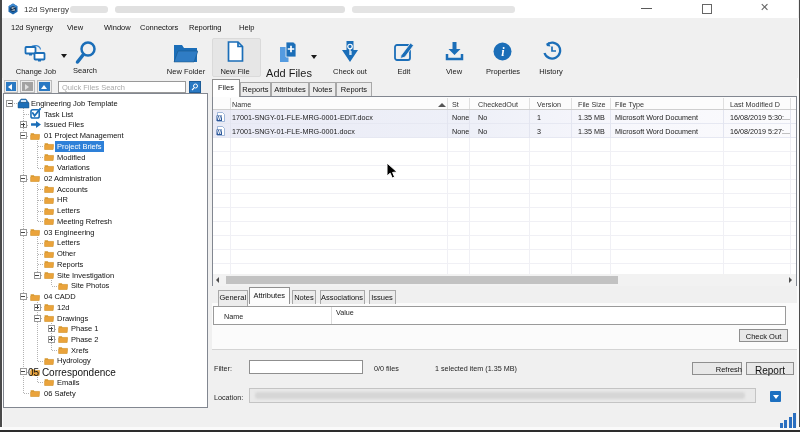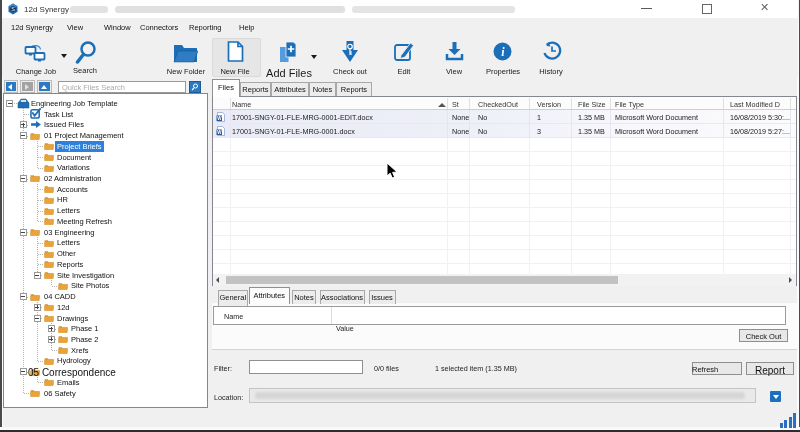--- a/index.html
+++ b/index.html
@@ -141,21 +141,21 @@
     <svg style="position:absolute;left:44px;top:142.28500000000003px" width="10" height="8" viewBox="0 0 24 20">
       <path d="M1 3 h8 l2 3 h12 v13 h-22 z" fill="#d99a30"></path>
       <path d="M1 8 l3 -2 h20 l-2 13 h-21 z" fill="#eaa33b" stroke="#c78c28" stroke-width="0.8"></path>
     </svg>
     <div class="ab" style="left:55px;top:140.8px;height:11px;background:#2e80d8;color:#fff;font-size:7.5px;padding:0 2px;line-height:11px;white-space:nowrap">Project Briefs</div>
     <div class="ab" style="left:37.5px;top:157.0px;width:5.5px;height:1px;background-image:repeating-linear-gradient(to right,#b3b3b3 0,#b3b3b3 1px,transparent 1px,transparent 2px)"></div>
     <svg style="position:absolute;left:44px;top:153.01500000000001px" width="10" height="8" viewBox="0 0 24 20">
       <path d="M1 3 h8 l2 3 h12 v13 h-22 z" fill="#d99a30"></path>
       <path d="M1 8 l3 -2 h20 l-2 13 h-21 z" fill="#eaa33b" stroke="#c78c28" stroke-width="0.8"></path>
     </svg>
-    <div class="ab" style="left:57px;top:152.5px;font-size:7.5px;color:#111;white-space:nowrap">Document</div>
+    <div class="ab" style="left:57px;top:152.5px;font-size:7.5px;color:#111;white-space:nowrap">Modified</div>
     <div class="ab" style="left:37.5px;top:167.7px;width:5.5px;height:1px;background-image:repeating-linear-gradient(to right,#b3b3b3 0,#b3b3b3 1px,transparent 1px,transparent 2px)"></div>
     <svg style="position:absolute;left:44px;top:163.745px" width="10" height="8" viewBox="0 0 24 20">
       <path d="M1 3 h8 l2 3 h12 v13 h-22 z" fill="#d99a30"></path>
       <path d="M1 8 l3 -2 h20 l-2 13 h-21 z" fill="#eaa33b" stroke="#c78c28" stroke-width="0.8"></path>
     </svg>
     <div class="ab" style="left:57px;top:163.2px;font-size:7.5px;color:#111;white-space:nowrap">Variations</div>
     <div class="ab" style="left:27.0px;top:178.5px;width:2.0px;height:1px;background-image:repeating-linear-gradient(to right,#b3b3b3 0,#b3b3b3 1px,transparent 1px,transparent 2px)"></div>
     <svg style="position:absolute;left:30px;top:174.47500000000002px" width="10" height="8" viewBox="0 0 24 20">
       <path d="M1 3 h8 l2 3 h12 v13 h-22 z" fill="#d99a30"></path>
       <path d="M1 8 l3 -2 h20 l-2 13 h-21 z" fill="#eaa33b" stroke="#c78c28" stroke-width="0.8"></path>
@@ -406,30 +406,30 @@
       <div style="text-align:center;font-size:7.5px;color:#111;margin-top:2px">Notes</div>
     </div>
     <div class="ab" style="left:319.5px;top:290px;width:45px;height:14px;background:#ececec;border:1px solid #a8a8a8;border-bottom:none;box-sizing:border-box">
       <div style="text-align:center;font-size:7.5px;color:#111;margin-top:2px">Associations</div>
     </div>
     <div class="ab" style="left:368.5px;top:290px;width:27px;height:14px;background:#ececec;border:1px solid #a8a8a8;border-bottom:none;box-sizing:border-box">
       <div style="text-align:center;font-size:7.5px;color:#111;margin-top:2px">Issues</div>
     </div>
     <div class="ab" style="left:213px;top:306px;width:573px;height:19px;background:#fff;border:1px solid #9a9a9a;box-sizing:border-box;z-index:2"></div>
     <div class="lbl" style="left:224px;top:312px;z-index:3;color:#222">Name</div>
-    <div class="lbl" style="left:336px;top:324px;z-index:3;color:#222">Value</div>
+    <div class="lbl" style="left:336px;top:308px;z-index:3;color:#222">Value</div>
     <div class="ab" style="left:331px;top:307px;width:1px;height:17px;background:#dcdcdc;z-index:3"></div>
     <div class="ab" style="left:739px;top:329px;width:49px;height:13px;background:#e8e8e8;border:1px solid #8f8f8f;box-sizing:border-box;z-index:3"></div>
     <div class="ab" style="left:739px;top:331.5px;width:49px;text-align:center;font-size:7.5px;color:#111;z-index:4">Check Out</div>
     <div class="lbl" style="left:214px;top:364px;color:#222">Filter:</div>
     <div class="ab" style="left:249px;top:360px;width:114px;height:14px;background:#fff;border:1px solid #8f8f8f;box-sizing:border-box"></div>
     <div class="lbl" style="left:374px;top:364px;color:#222">0/0 files</div>
     <div class="lbl" style="left:435px;top:364px;color:#222">1 selected item (1.35 MB)</div>
     <div class="ab" style="left:692px;top:362px;width:50px;height:13px;background:#e8e8e8;border:1px solid #8f8f8f;box-sizing:border-box"></div>
-    <div class="ab" style="left:692px;top:364.5px;width:50px;text-align:left;font-size:7.5px;color:#111">Refresh</div>
+    <div class="ab" style="left:692px;top:364.5px;width:50px;text-align:right;font-size:7.5px;color:#111">Refresh</div>
     <div class="ab" style="left:746px;top:362px;width:48px;height:13px;background:#e8e8e8;border:1px solid #8f8f8f;box-sizing:border-box"></div>
     <div class="ab" style="left:746px;top:364.5px;width:48px;text-align:center;font-size:10px;color:#111">Report</div>
     <div class="lbl" style="left:214px;top:393px;color:#222">Location:</div>
     <div class="ab" style="left:249px;top:388px;width:507px;height:15px;background:#e9e9e9;border:1px solid #c4c4c4;box-sizing:border-box"></div>
     <div class="ab" style="left:255px;top:392px;width:490px;height:7px;background:#d6d6d6;border-radius:3px;filter:blur(1px)"></div>
     <div class="ab" style="left:770px;top:391px;width:11px;height:11px;background:#1d70c0;border-radius:1px"></div>
     <div class="ab" style="left:772.5px;top:395px;width:0;height:0;border-left:3px solid transparent;border-right:3px solid transparent;border-top:4px solid #fff"></div>
     <div class="ab" style="left:779.5px;top:422.5px;width:3px;height:5px;background:#2a6fc0"></div>
     <div class="ab" style="left:784px;top:419.5px;width:3px;height:8px;background:#2a6fc0"></div>
     <div class="ab" style="left:788.5px;top:416.5px;width:3px;height:11px;background:#2a6fc0"></div>

